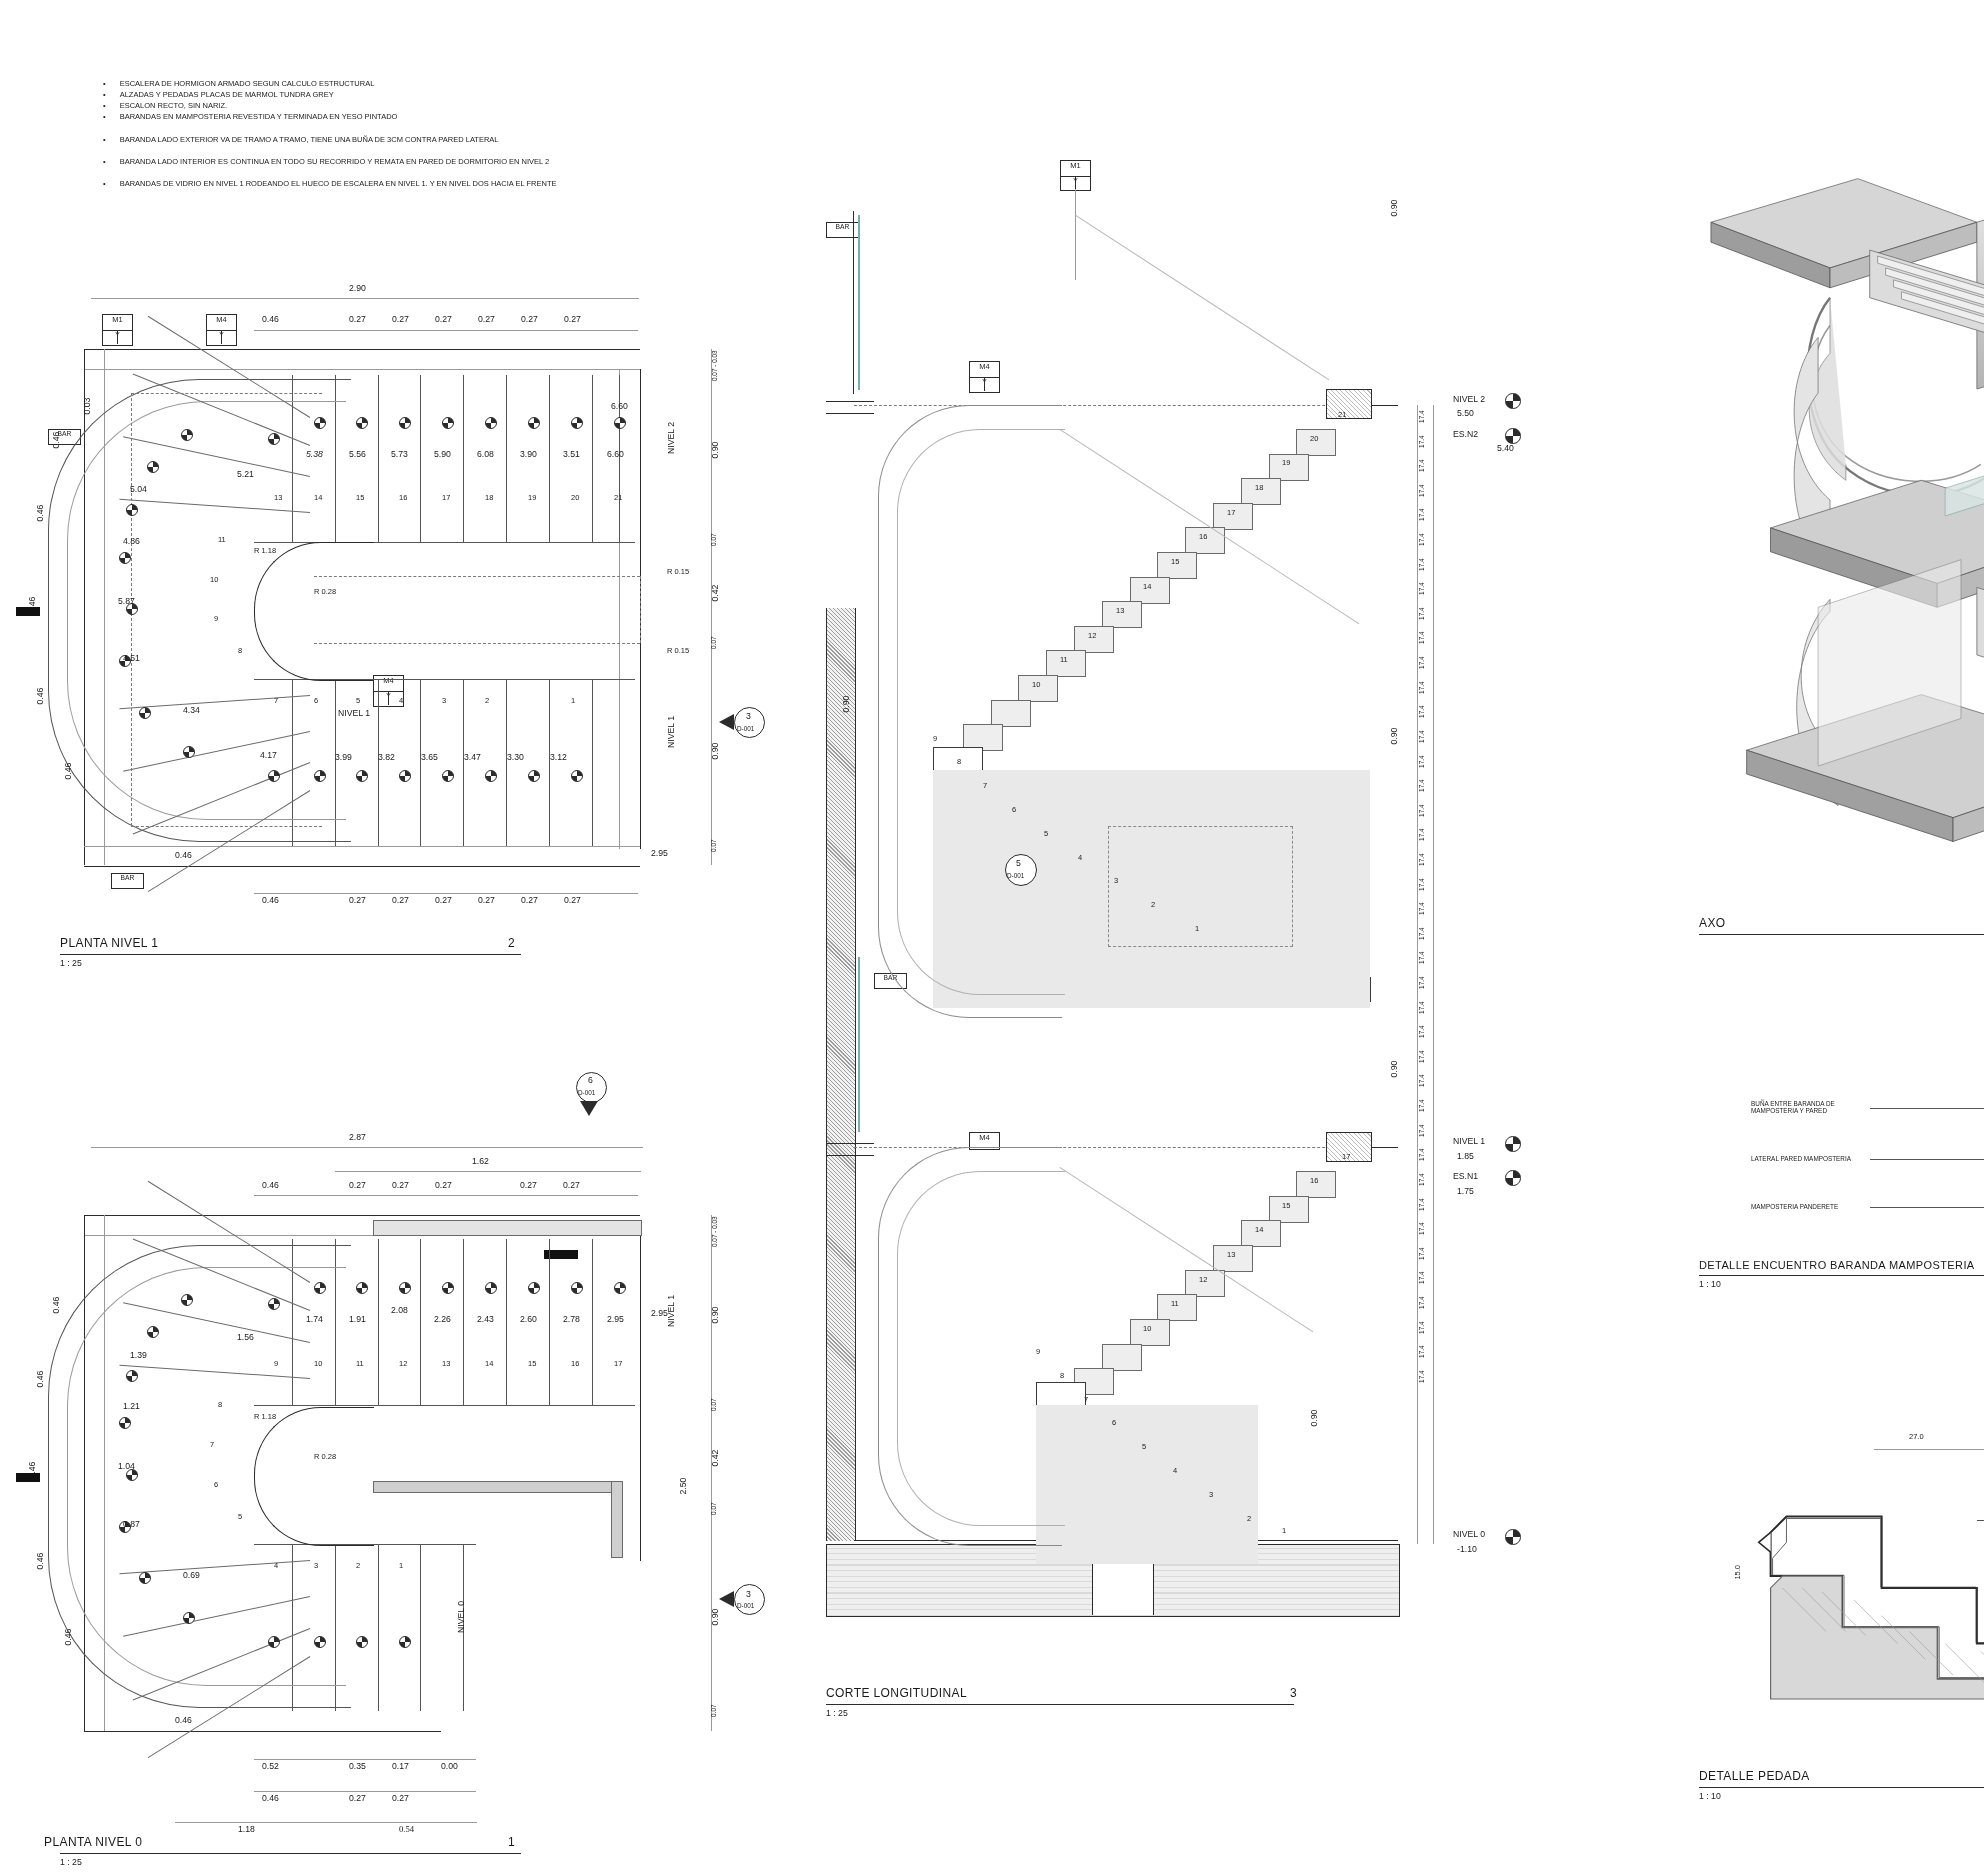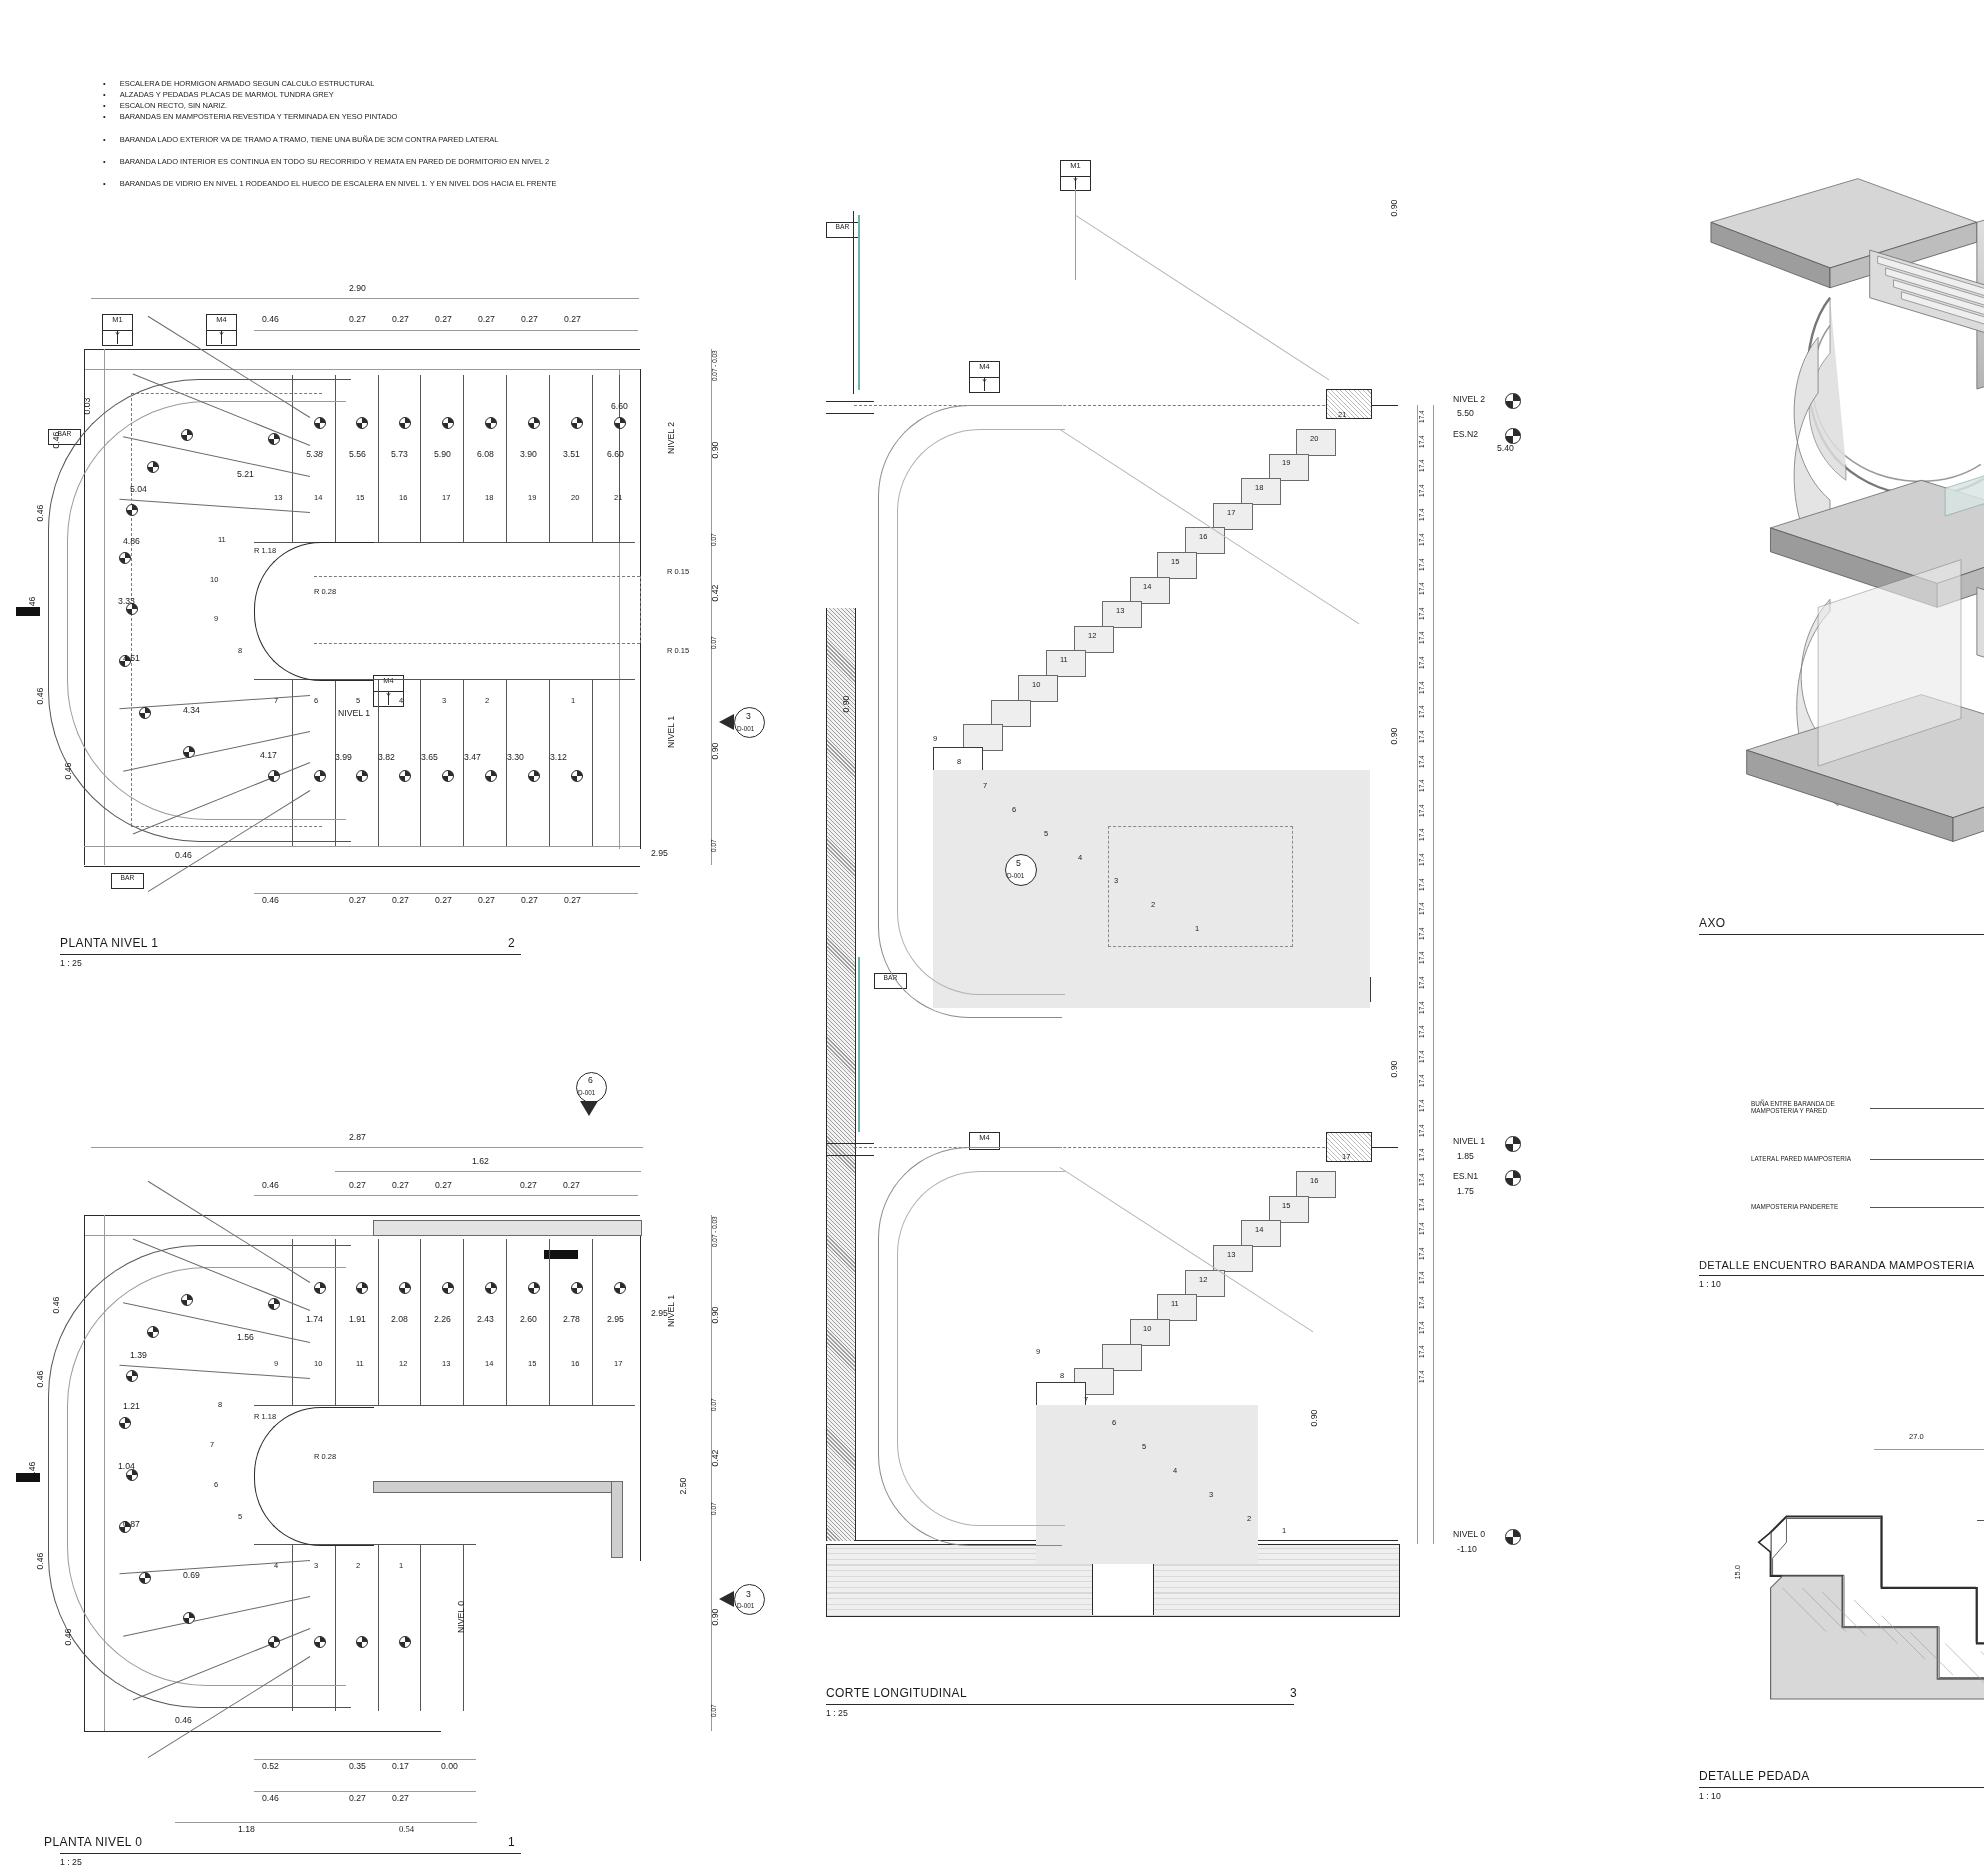--- a/index.html
+++ b/index.html
@@ -179,21 +179,21 @@
     <div class="txt num" style="left:349px;top:175px;">5.56</div>
     <div class="txt num" style="left:391px;top:175px;">5.73</div>
     <div class="txt num" style="left:434px;top:175px;">5.90</div>
     <div class="txt num" style="left:477px;top:175px;">6.08</div>
     <div class="txt num" style="left:520px;top:175px;">3.90</div>
     <div class="txt num" style="left:563px;top:175px;">3.51</div>
     <div class="txt num" style="left:607px;top:175px;">6.60</div>
     <div class="txt num" style="left:237px;top:195px;">5.21</div>
     <div class="txt num" style="left:130px;top:210px;">5.04</div>
     <div class="txt num" style="left:123px;top:262px;">4.86</div>
-    <div class="txt num" style="left:118px;top:322px;">3.33</div>
+    <div class="txt num" style="left:118px;top:322px;">5.87</div>
     <div class="txt num" style="left:123px;top:379px;">4.51</div>
     <div class="txt num" style="left:183px;top:431px;">4.34</div>
 
     <div class="txt num" style="left:260px;top:476px;">4.17</div>
     <div class="txt num" style="left:335px;top:478px;">3.99</div>
     <div class="txt num" style="left:378px;top:478px;">3.82</div>
     <div class="txt num" style="left:421px;top:478px;">3.65</div>
     <div class="txt num" style="left:464px;top:478px;">3.47</div>
     <div class="txt num" style="left:507px;top:478px;">3.30</div>
     <div class="txt num" style="left:550px;top:478px;">3.12</div>
@@ -361,21 +361,21 @@
     <div class="treadmark" style="left:139px;top:500px;"></div>
     <div class="treadmark" style="left:183px;top:540px;"></div>
     <div class="treadmark" style="left:268px;top:564px;"></div>
     <div class="treadmark" style="left:314px;top:564px;"></div>
     <div class="treadmark" style="left:356px;top:564px;"></div>
     <div class="treadmark" style="left:399px;top:564px;"></div>
 
     <div class="txt num" style="left:237px;top:260px;">1.56</div>
     <div class="txt num" style="left:306px;top:242px;">1.74</div>
     <div class="txt num" style="left:349px;top:242px;">1.91</div>
-    <div class="txt num" style="left:391px;top:242px;">2.08</div>
+    <div class="txt num" style="left:391px;top:233px;">2.08</div>
     <div class="txt num" style="left:434px;top:242px;">2.26</div>
     <div class="txt num" style="left:477px;top:242px;">2.43</div>
     <div class="txt num" style="left:520px;top:242px;">2.60</div>
     <div class="txt num" style="left:563px;top:242px;">2.78</div>
     <div class="txt num" style="left:607px;top:242px;">2.95</div>
     <div class="txt num" style="left:130px;top:278px;">1.39</div>
     <div class="txt num" style="left:123px;top:329px;">1.21</div>
     <div class="txt num" style="left:118px;top:389px;">1.04</div>
     <div class="txt num" style="left:123px;top:447px;">0.87</div>
     <div class="txt num" style="left:183px;top:498px;">0.69</div>

